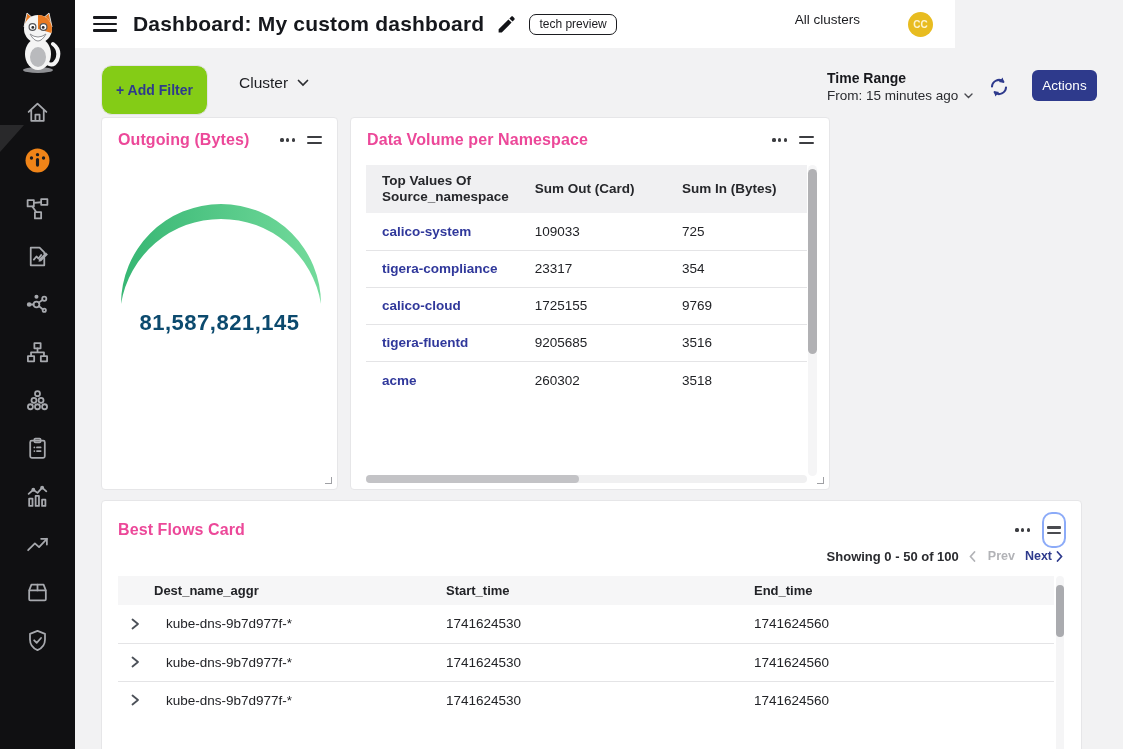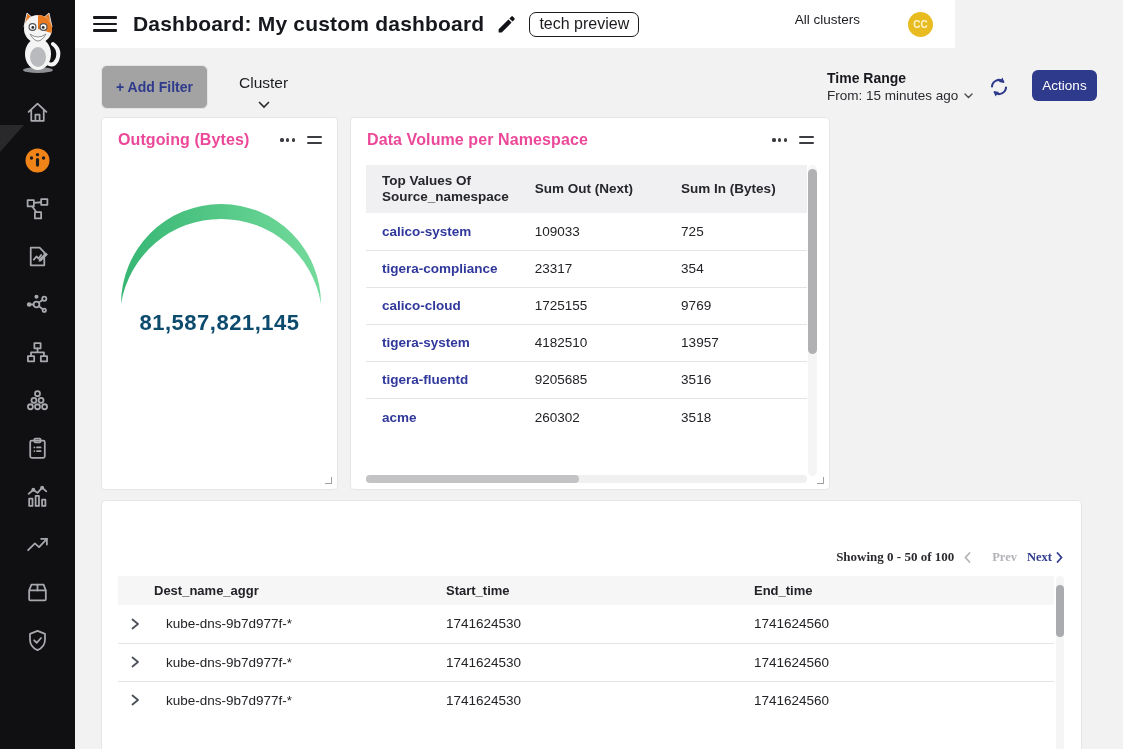--- a/index.html
+++ b/index.html
@@ -13,28 +13,28 @@
   .nav-item { width:75px; height:48px; display:flex; align-items:center; justify-content:center; cursor:pointer; }
   .nav-item svg { width:25px; height:25px; }
   .icon-stroke { fill:none; stroke:#a7a9ae; stroke-width:1.7; stroke-linecap:round; stroke-linejoin:round; }
 
   
   .topbar { position:absolute; left:75px; top:0; width:880px; height:48px; background:#ffffff; display:flex; align-items:center; z-index:20; }
   .hamburger { margin-left:18px; width:24px; height:16px; display:flex; flex-direction:column; justify-content:space-between; cursor:pointer; }
   .hamburger span { display:block; height:2.6px; background:#17181c; border-radius:1px; }
   .page-title { margin-left:16px; font-size:21px; font-weight:700; color:#16181d; letter-spacing:.2px; white-space:nowrap; }
   .pencil { margin-left:12px; width:21px; height:21px; cursor:pointer; }
-  .badge { margin-left:12px; border:1.5px solid #1b1c20; border-radius:7px; padding:2px 9px 3px; font-size:16px; color:#1b1c20; white-space:nowrap; }
+  .badge { margin-left:12px; border:1.5px solid #1b1c20; border-radius:7px; padding:2px 9px 3px; font-size:12px; color:#1b1c20; white-space:nowrap; }
   .topbar-right { margin-left:auto; display:flex; align-items:flex-start; margin-right:22px; }
   .all-clusters { font-size:13.5px; color:#1b1c20; font-weight:500; margin-right:48px; cursor:pointer; }
   .avatar { width:25px; height:25px; border-radius:50%; background:#e8bc20; color:#fdf4cf; font-size:10px; font-weight:700; display:flex; align-items:center; justify-content:center; cursor:pointer; }
 
   
-  .btn-add-filter { position:absolute; left:101px; top:65px; width:107px; height:44px; background:#a3a3a3; border:1px solid #e4e4e6; border-radius:6px; font-size:14px; font-weight:600; color:#2e3a8c; cursor:pointer; font-family:inherit; }
-  .cluster-dd { position:absolute; left:239px; top:74px; display:flex; align-items:center; gap:9px; cursor:pointer;flex-direction:column; }
+  .btn-add-filter { position:absolute; left:101px; top:65px; width:107px; height:50px; background:#84cc16; border:1px solid #e4e4e6; border-radius:11px; font-size:14px; font-weight:600; color:#2e3a8c; cursor:pointer; font-family:inherit; }
+  .cluster-dd { position:absolute; left:239px; top:74px; display:flex; align-items:center; gap:9px; cursor:pointer; }
   .cluster-dd .lbl { font-size:15.5px; font-weight:500; color:#1d1e22; }
   .time-range { position:absolute; left:827px; top:70px; }
   .time-range .tr-title { font-size:14px; font-weight:700; color:#17181c; }
   .time-range .tr-value { font-size:13.5px; color:#2a2b2f; margin-top:2px; display:flex; align-items:center; gap:6px; cursor:pointer; }
   .refresh-btn { position:absolute; left:987px; top:75px; width:24px; height:24px; cursor:pointer; }
   .btn-actions { position:absolute; left:1032px; top:70px; width:65px; height:31px; background:#2e3a8c; color:#fff; border:none; border-radius:6px; font-size:13.5px; font-weight:500; cursor:pointer; font-family:inherit; }
 
   
   .card { position:absolute; background:#fff; border:1px solid #e6e6e8; border-radius:4px; }
   .card-head { display:flex; align-items:center; padding:13px 15px 0 16px; }
@@ -60,23 +60,23 @@
   .dv-table tr:first-child td { border-top:none; }
   .ns-link { color:#30389b; font-weight:700; text-decoration:none; cursor:pointer; }
   .vscroll { position:absolute; border-radius:5px; background:#f5f5f6; }
   .vthumb { position:absolute; left:0; width:100%; border-radius:5px; background:#b1b1b4; }
   .dv-vscroll { left:457px; top:47px; width:9px; height:311px; }
   .dv-hscroll { position:absolute; left:15px; top:357px; width:441px; height:8px; border-radius:4px; background:#f0f0f1; }
   .dv-hthumb { position:absolute; left:0; top:0; height:8px; width:213px; border-radius:4px; background:#c3c3c6; }
 
   #card-bestflows { left:101px; top:500px; width:981px; height:272px; }
   #card-bestflows .card-head { padding-top:11px; }
-  .bf-pager { position:absolute; right:18px; top:48px; display:flex; align-items:center; gap:10px;font-family:Liberation Serif, serif; }
+  .bf-pager { position:absolute; right:18px; top:48px; display:flex; align-items:flex-start; gap:10px; }
   .bf-showing { font-size:13px; font-weight:600; color:#2a2b2f; }
-  .pager-prev { display:flex; align-items:center; gap:21px; color:#b2b3b7; font-size:12.5px; font-weight:700; cursor:default; }
+  .pager-prev { display:flex; align-items:center; gap:12px; color:#b2b3b7; font-size:12.5px; font-weight:700; cursor:default; }
   .pager-next { display:flex; align-items:center; gap:4px; color:#2e3a8c; font-size:12.5px; font-weight:700; cursor:pointer; }
   .bf-table { position:absolute; left:16px; top:75px; width:936px; border-collapse:collapse; }
   .bf-table th { background:#f6f6f7; text-align:left; font-size:13px; font-weight:700; color:#222327; padding:7px 10px; height:29px; }
   .bf-table th:first-child { width:318px; padding-left:36px; }
   .bf-table th:nth-child(2) { width:308px; }
   .bf-table td { font-size:13.5px; color:#222327; height:38px; padding:0 10px; border-top:1px solid #e4e4e6; }
   .bf-table tr:first-child td { border-top:none; }
   .bf-name { display:flex; align-items:center; gap:24px; }
   .bf-chevron { width:14px; height:14px; cursor:pointer; flex:0 0 auto; }
   .bf-vscroll { left:954px; top:75px; width:8px; height:190px; }
@@ -294,46 +294,41 @@
       <div class="drag">
           <i></i>
           <i></i>
         </div>
     </div>
   </div>
   <table class="dv-table">
     <thead>
       <tr>
         <th>Top Values Of Source_namespace</th>
-        <th>Sum Out (Next)</th>
+        <th>Sum Out (Card)</th>
         <th>Sum In (Bytes)</th>
       </tr>
     </thead>
     <tbody id="dv-tbody">
         <tr>
           <td><a class="ns-link">calico-system</a></td>
           <td>109033</td>
           <td>725</td>
         </tr>
         <tr>
           <td><a class="ns-link">tigera-compliance</a></td>
           <td>23317</td>
           <td>354</td>
         </tr>
         <tr>
           <td><a class="ns-link">calico-cloud</a></td>
           <td>1725155</td>
           <td>9769</td>
         </tr>
         <tr>
-          <td><a class="ns-link">tigera-system</a></td>
-          <td>4182510</td>
-          <td>13957</td>
-        </tr>
-        <tr>
           <td><a class="ns-link">tigera-fluentd</a></td>
           <td>9205685</td>
           <td>3516</td>
         </tr>
         <tr>
           <td><a class="ns-link">acme</a></td>
           <td>260302</td>
           <td>3518</td>
         </tr>
       </tbody>
@@ -341,20 +336,34 @@
   <div class="vscroll dv-vscroll">
       <div class="vthumb" style="top:4px; height:185px;"></div>
     </div>
   <div class="dv-hscroll">
       <div class="dv-hthumb"></div>
     </div>
   <div class="resize-corner"></div>
 </div>
 
 <div class="card" id="card-bestflows">
+  <div class="card-head">
+    <div class="card-title">Best Flows Card</div>
+    <div class="head-icons">
+      <div class="dots">
+          <i></i>
+          <i></i>
+          <i></i>
+        </div>
+      <div class="drag-focus">
+          <i></i>
+          <i></i>
+        </div>
+    </div>
+  </div>
   <div class="bf-pager">
     <span class="bf-showing">Showing 0 - 50 of 100</span>
     <span class="pager-prev">
       <svg width="7" height="11" viewBox="0 0 7 11">
           <polyline points="5.5,1 1.5,5.5 5.5,10" fill="none" stroke="#b2b3b7" stroke-width="1.7" stroke-linecap="round"></polyline>
         </svg>
       <span>Prev</span>
     </span>
     <span class="pager-next">
       <span>Next</span>

